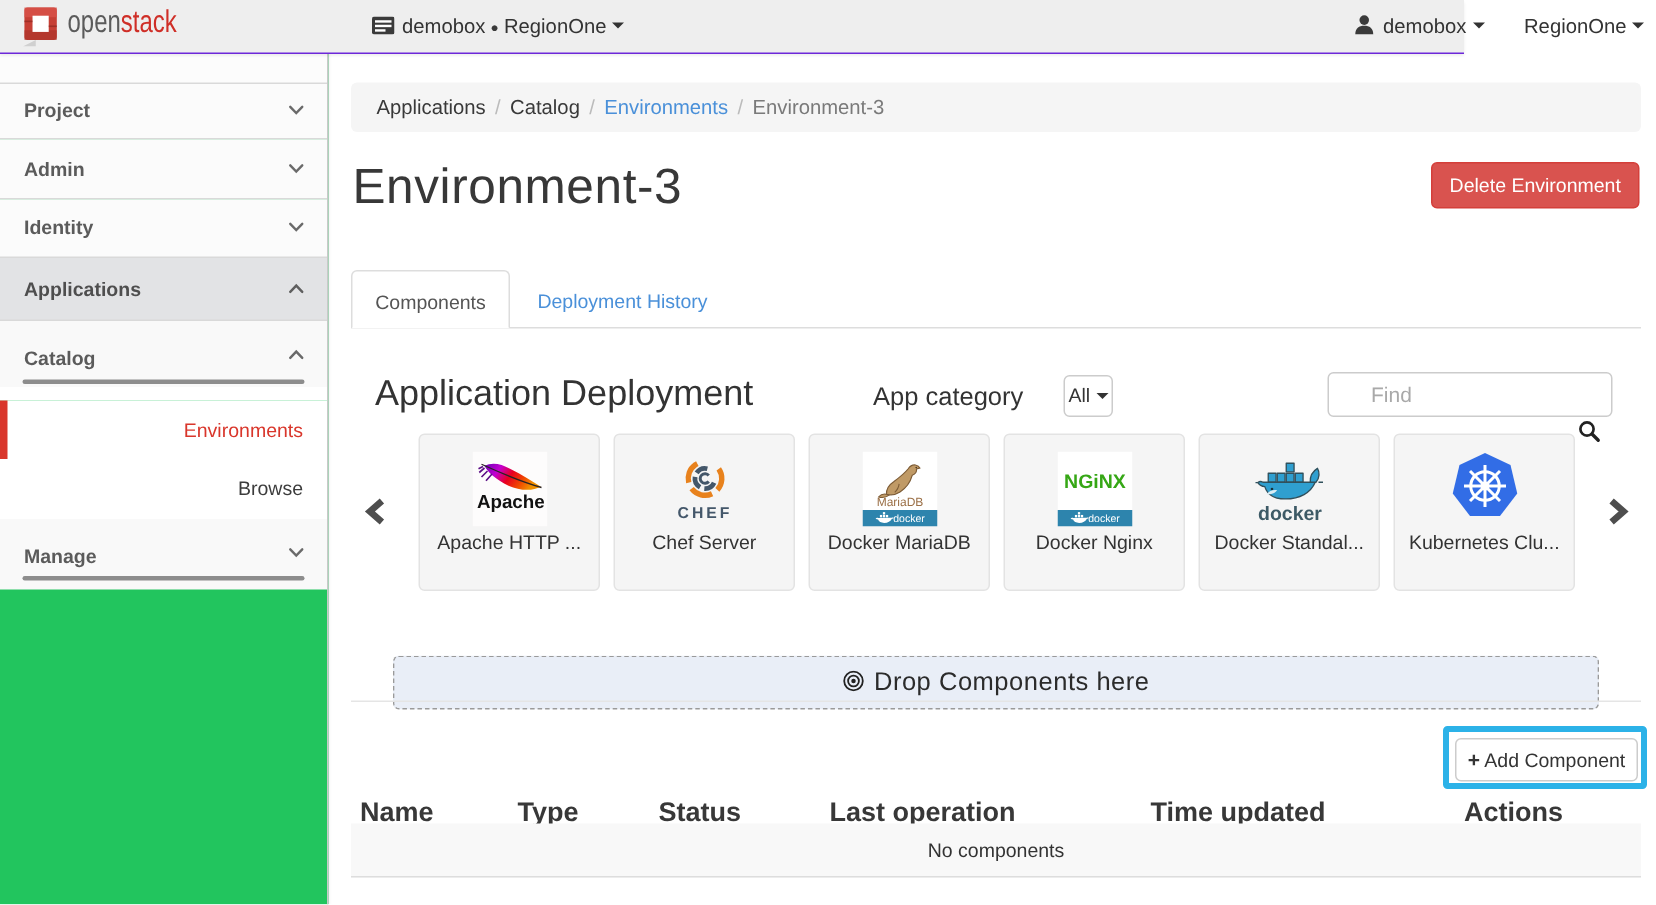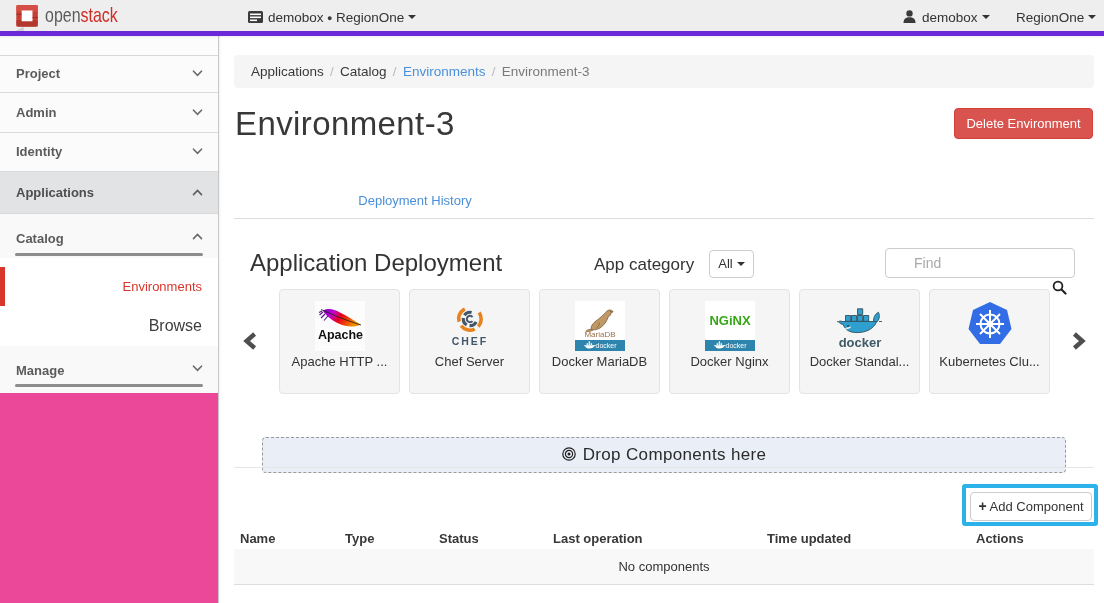--- a/index.html
+++ b/index.html
@@ -1,63 +1,63 @@
 <!DOCTYPE html>
 <html><head>
 <meta charset="utf-8">
 <style>
 * { margin:0; padding:0; box-sizing:border-box; }
 html,body { width:1104px; height:603px; background:#fff; font-family:"Liberation Sans", sans-serif; }
 #page { position:relative; width:1104px; height:603px; overflow:hidden; background:#fff; }
 .abs { position:absolute; }
 
 
-#navbar { position:absolute; left:0; top:0; width:1104px; height:36px; background:#eeeeee; border-bottom:5px solid #6d28d9; box-shadow:0 1px 2px rgba(0,0,0,0.08); z-index:30; }
+#navbar { position:absolute; left:0; top:0; width:976px; height:36px; background:#eeeeee; border-bottom:1px solid #6d28d9; box-shadow:0 1px 2px rgba(0,0,0,0.08); z-index:30; }
 #logo { position:absolute; left:13px; top:4px; }
 #logotext { position:absolute; left:45px; top:3px; font-size:21px; color:#5b5b5b; letter-spacing:0; transform:scaleX(0.76); transform-origin:0 0; }
 #logotext b { color:#cf2e27; font-weight:normal; }
 .navitem { position:absolute; top:0; height:36px; line-height:36px; font-size:13.5px; color:#333; white-space:nowrap; }
 .caret { display:inline-block; width:0; height:0; border-left:4.5px solid transparent; border-right:4.5px solid transparent; border-top:4.5px solid #333; vertical-align:middle; margin-left:4px; margin-top:-2px; }
 
 
-#sidebar { position:absolute; left:0; top:36px; width:219px; height:567px; background:#ec4899; border-right:1px solid #c9c9c9; box-shadow:1px 0 2px rgba(0,0,0,0.06); z-index:20; }
+#sidebar { position:absolute; left:0; top:36px; width:219px; height:567px; background:#22c55e; border-right:1px solid #c9c9c9; box-shadow:1px 0 2px rgba(0,0,0,0.06); z-index:20; }
 .side-row { position:relative; width:100%; border-bottom:1px solid #d9d9d9; background:#fbfbfb; }
 .side-h { font-size:13px; font-weight:bold; color:#5b5b5b; padding-left:16px; }
 .side-chev { position:absolute; right:15px; top:50%; margin-top:-4px; }
 .thickline { position:absolute; left:15px; right:15px; bottom:2px; height:3px; background:#8d8d8d; border-radius:2px; }
 #env-row { position:relative; background:#fff; }
 #env-red { position:absolute; left:0; top:0; width:5px; height:100%; background:#d9362b; }
 
 
 #content { position:absolute; left:234px; top:36px; width:860px; }
 #breadcrumb { position:absolute; left:0; top:19px; width:860px; height:33px; background:#f5f5f5; border-radius:4px; font-size:13.5px; color:#393939; line-height:33px; padding-left:17px; }
 #breadcrumb .sep { color:#bbb; padding:0 2.5px; }
 #breadcrumb .lnk { color:#4a90d9; }
 #breadcrumb .cur { color:#7a7a7a; }
 #title { position:absolute; left:1px; top:69px; font-size:33px; letter-spacing:0.4px; color:#383838; }
 #delbtn { position:absolute; right:1px; top:72px; width:139px; height:31px; background:#d9534f; border:1px solid #d43f3a; border-radius:4px; color:#fff; font-size:13px; text-align:center; line-height:29px; }
 #tabs { position:absolute; left:0; top:144px; width:860px; height:39px; border-bottom:1px solid #ddd; }
 #tab1 { position:absolute; left:0; top:0; width:106px; height:39px; background:#fff; border:1px solid #ddd; border-bottom:1px solid #fff; border-radius:4px 4px 0 0; text-align:center; line-height:42px; font-size:13px; color:#555; }
 #tab2 { position:absolute; left:116px; top:0; width:130px; height:39px; text-align:center; line-height:42px; font-size:13px; color:#4a90d9; }
 
 #appcomp-h { position:absolute; left:16px; top:213px; font-size:24px; color:#333; }
-#appcat { position:absolute; left:360px; top:219px; font-size:17px; color:#333; }
-#allbtn { position:absolute; left:475px; top:214px; width:45px; height:28px; border:1px solid #ccc; border-radius:4px; background:#fff; font-size:13px; color:#333; text-align:center; line-height:26px; }
+#appcat { position:absolute; left:348px; top:219px; font-size:17px; color:#333; }
+#allbtn { position:absolute; left:475px; top:214px; width:33px; height:28px; border:1px solid #ccc; border-radius:4px; background:#fff; font-size:13px; color:#333; text-align:center; line-height:26px; }
 #findbox { position:absolute; left:651px; top:212px; width:190px; height:30px; border:1px solid #ccc; border-radius:4px; background:#fff; font-size:14px; color:#a9a9a9; line-height:28px; padding-left:28px; }
 #searchicon { position:absolute; left:818px; top:244px; }
 .card { position:absolute; top:253px; width:121px; height:105px; background:#f5f5f5; border:1px solid #e3e3e3; border-radius:4px; }
 .card .cap { position:absolute; left:0; right:0; top:64px; text-align:center; font-size:13px; color:#333; white-space:nowrap; }
 .logo50 { position:absolute; left:35px; top:11px; width:50px; }
 
 #droparea { position:absolute; left:28px; top:381px; width:804px; height:36px; background:#e9eef7; border:1px dashed #9a9a9a; border-radius:4px; text-align:center; line-height:33px; font-size:17px; letter-spacing:0.35px; color:#2b2b2b;margin-top:20px; }
 #hr1 { position:absolute; left:0; top:431px; width:860px; height:1px; background:#e5e5e5; }
 #hlbox { position:absolute; left:728px; top:448px; width:136px; height:42px; border:4px solid #2cb2e8; border-radius:3px; background:#fff; }
 #addbtn { position:absolute; left:736px; top:456px; width:122px; height:29px; background:#fff; border:1px solid #ccc; border-radius:4px; font-size:13px; color:#343434; text-align:center; line-height:27px; }
 
-.th { position:absolute; top:495px; font-size:13px; font-weight:bold; color:#383838; }
+.th { position:absolute; top:495px; font-size:18px; font-weight:bold; color:#383838; }
 #thead-line { position:absolute; left:0; top:518px; width:860px; height:1px; background:#ddd; }
 #norow { position:absolute; left:0; top:513px; width:860px; height:36px; background:#f8f8f8; border-bottom:1px solid #ddd; text-align:center; line-height:36px; font-size:13px; color:#333; }
 </style>
 </head>
 <body>
 <div id="page">
 
   <div id="navbar">
     <svg id="logo" width="26" height="27" viewBox="0 0 24 25">
       <path d="M2 25 L10 21 L10 25 Z" fill="#d0d0d0"></path>
@@ -113,35 +113,36 @@
       <svg class="side-chev" width="11" height="7" viewBox="0 0 11 7" style="margin-top:-3px;">
           <path d="M1.5 5.6 L5.5 1.4 L9.5 5.6" stroke="#6a6a6a" stroke-width="1.6" fill="none" stroke-linecap="round"></path>
         </svg>
       <div class="thickline"></div>
     </div>
     <div style="height:9px; background:#fff;"></div>
     <div id="env-row" style="height:39px;">
       <div id="env-red"></div>
       <div style="text-align:right; padding-right:16px; line-height:39px; font-size:13px; color:#d9362b;">Environments</div>
     </div>
-    <div style="height:40px; text-align:right; padding-right:16px; line-height:40px; font-size:16px; color:#3c3c3c; background:#fff;">Browse</div>
+    <div style="height:40px; text-align:right; padding-right:16px; line-height:40px; font-size:13px; color:#3c3c3c; background:#fff;">Browse</div>
     <div style="position:relative; height:47px; background:#f9f9f9;">
       <div class="side-h" style="line-height:50px;">Manage</div>
       <svg class="side-chev" width="11" height="7" viewBox="0 0 11 7" style="margin-top:-5px;">
           <path d="M1.5 1.2 L5.5 5.4 L9.5 1.2" stroke="#6a6a6a" stroke-width="1.6" fill="none" stroke-linecap="round"></path>
         </svg>
       <div class="thickline" style="bottom:6px;"></div>
     </div>
   </div>
 
   <div id="content">
     <div id="breadcrumb">Applications<span class="sep"> / </span>Catalog<span class="sep"> / </span><span class="lnk">Environments</span><span class="sep"> / </span><span class="cur">Environment-3</span></div>
     <div id="title">Environment-3</div>
     <div id="delbtn">Delete Environment</div>
     <div id="tabs">
+      <div id="tab1">Components</div>
       <div id="tab2">Deployment History</div>
     </div>
 
     <div id="appcomp-h">Application Deployment</div>
     <div id="appcat">App category</div>
     <div id="allbtn">All<span class="caret" style="margin-left:4px;"></span></div>
     <div id="findbox">Find</div>
     <svg id="searchicon" width="15" height="15" viewBox="0 0 15 15">
         <circle cx="6" cy="6" r="4.4" stroke="#222" stroke-width="1.8" fill="none"></circle>
         <line x1="9.5" y1="9.5" x2="13.5" y2="13.5" stroke="#222" stroke-width="2.2" stroke-linecap="round"></line>

